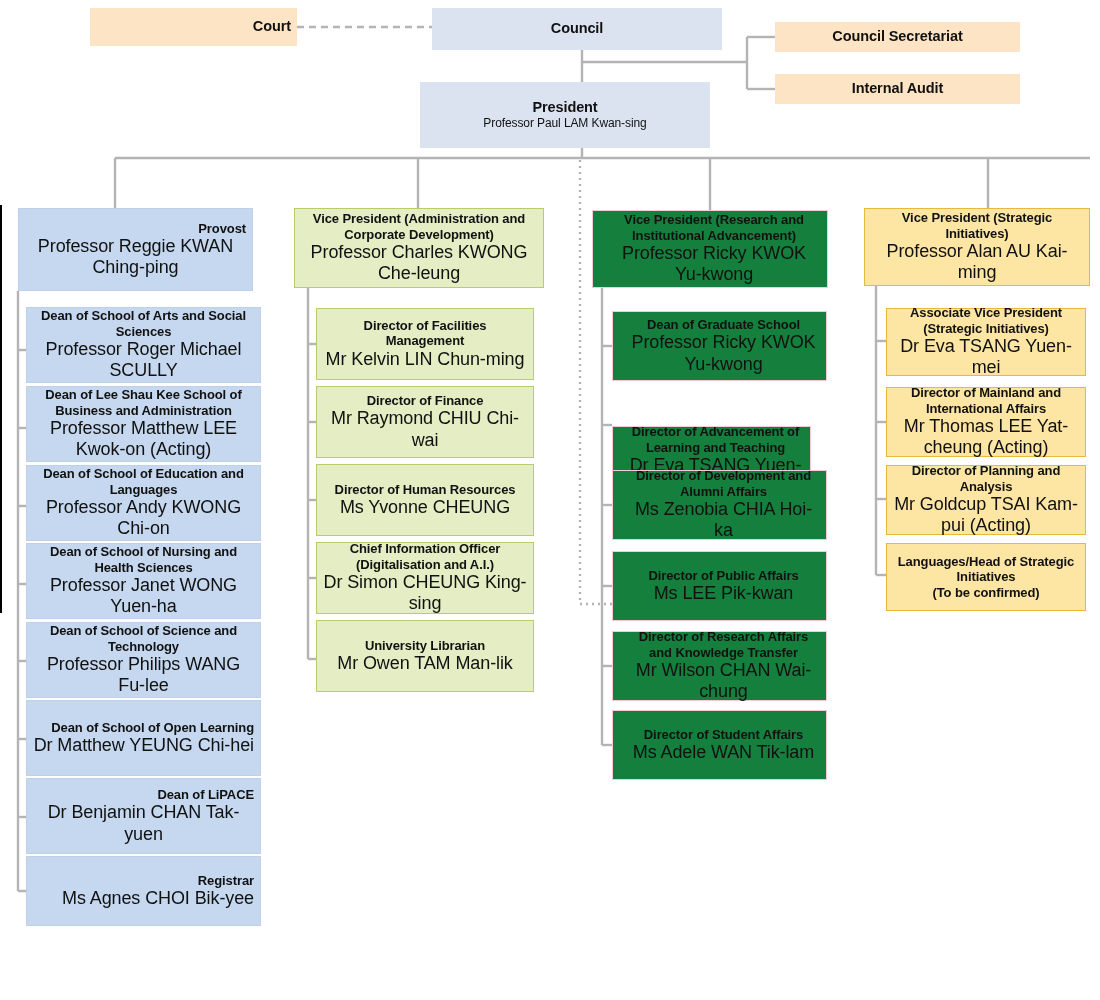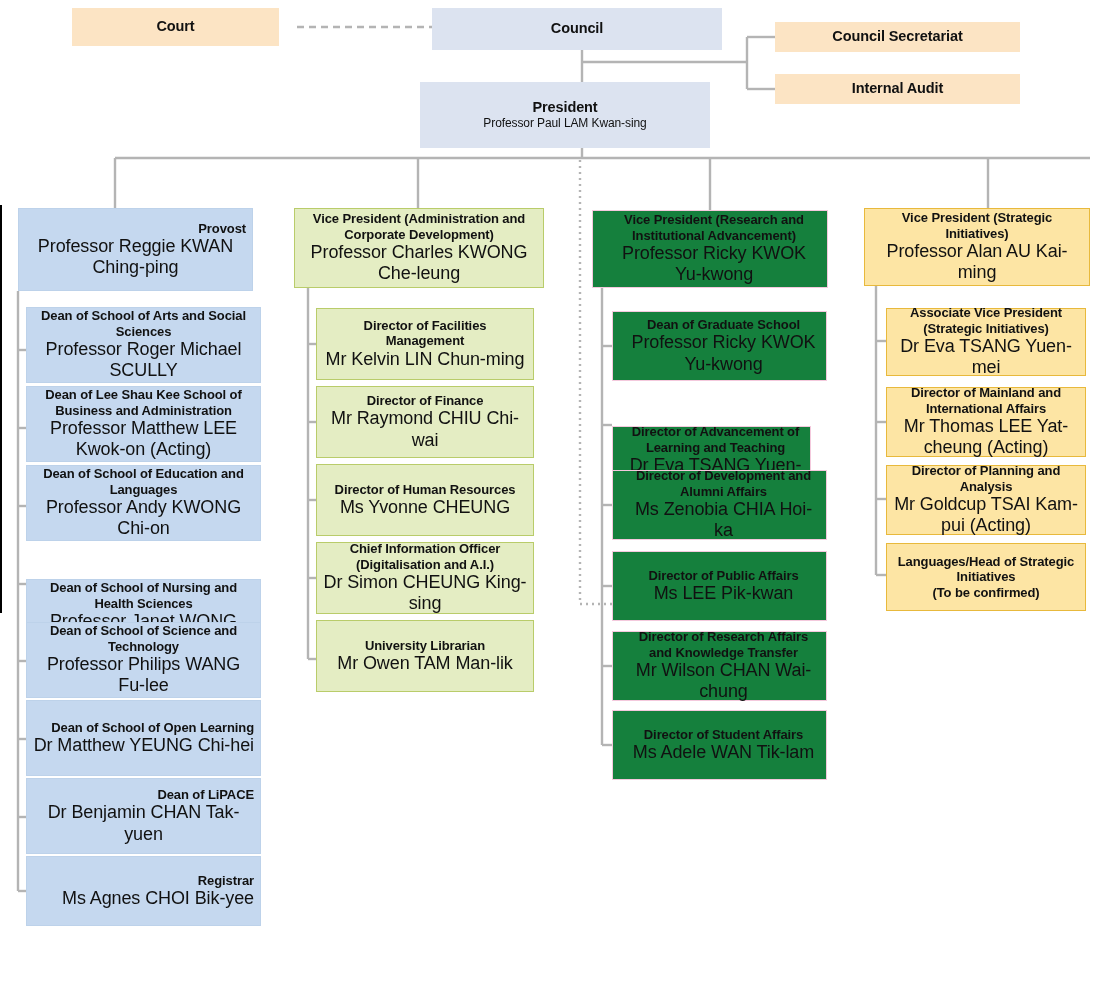--- a/index.html
+++ b/index.html
@@ -143,21 +143,21 @@
       <line x1="876" y1="286" x2="876" y2="575"></line>
       <line x1="876" y1="341" x2="886" y2="341"></line>
       <line x1="876" y1="422" x2="886" y2="422"></line>
       <line x1="876" y1="499" x2="886" y2="499"></line>
       <line x1="876" y1="575" x2="886" y2="575"></line>
     </g>
   </svg>
 
   <div id="left-rule"></div>
 
-  <div class="node top c-orange" style="left:72px; top:8px; width:207px; height:38px;">
+  <div class="node top c-orange" style="left:90px; top:8px; width:207px; height:38px;align-items:flex-end;">
     <span class="title">Court</span>
   </div>
 
   <div class="node top c-blue-pale" style="left:432px; top:8px; width:290px; height:42px;">
     <span class="title">Council</span>
   </div>
 
   <div class="node top c-orange" style="left:775px; top:22px; width:245px; height:30px;">
     <span class="title">Council Secretariat</span>
   </div>
@@ -184,21 +184,21 @@
   <div class="node c-blue" style="left:26px; top:386px; width:235px; height:76px;">
     <span class="title">Dean of Lee Shau Kee School of Business and Administration</span>
     <span class="person">Professor Matthew LEE Kwok-on (Acting)</span>
   </div>
 
   <div class="node c-blue" style="left:26px; top:465px; width:235px; height:76px;">
     <span class="title">Dean of School of Education and Languages</span>
     <span class="person">Professor Andy KWONG Chi-on</span>
   </div>
 
-  <div class="node c-blue" style="left:26px; top:543px; width:235px; height:76px;margin-top:36px;">
+  <div class="node c-blue" style="left:26px; top:543px; width:235px; height:76px;">
     <span class="title">Dean of School of Nursing and Health Sciences</span>
     <span class="person">Professor Janet WONG Yuen-ha</span>
   </div>
 
   <div class="node c-blue" style="left:26px; top:622px; width:235px; height:76px;">
     <span class="title">Dean of School of Science and Technology</span>
     <span class="person">Professor Philips WANG Fu-lee</span>
   </div>
 
   <div class="node c-blue" style="left:26px; top:700px; width:235px; height:76px;">

